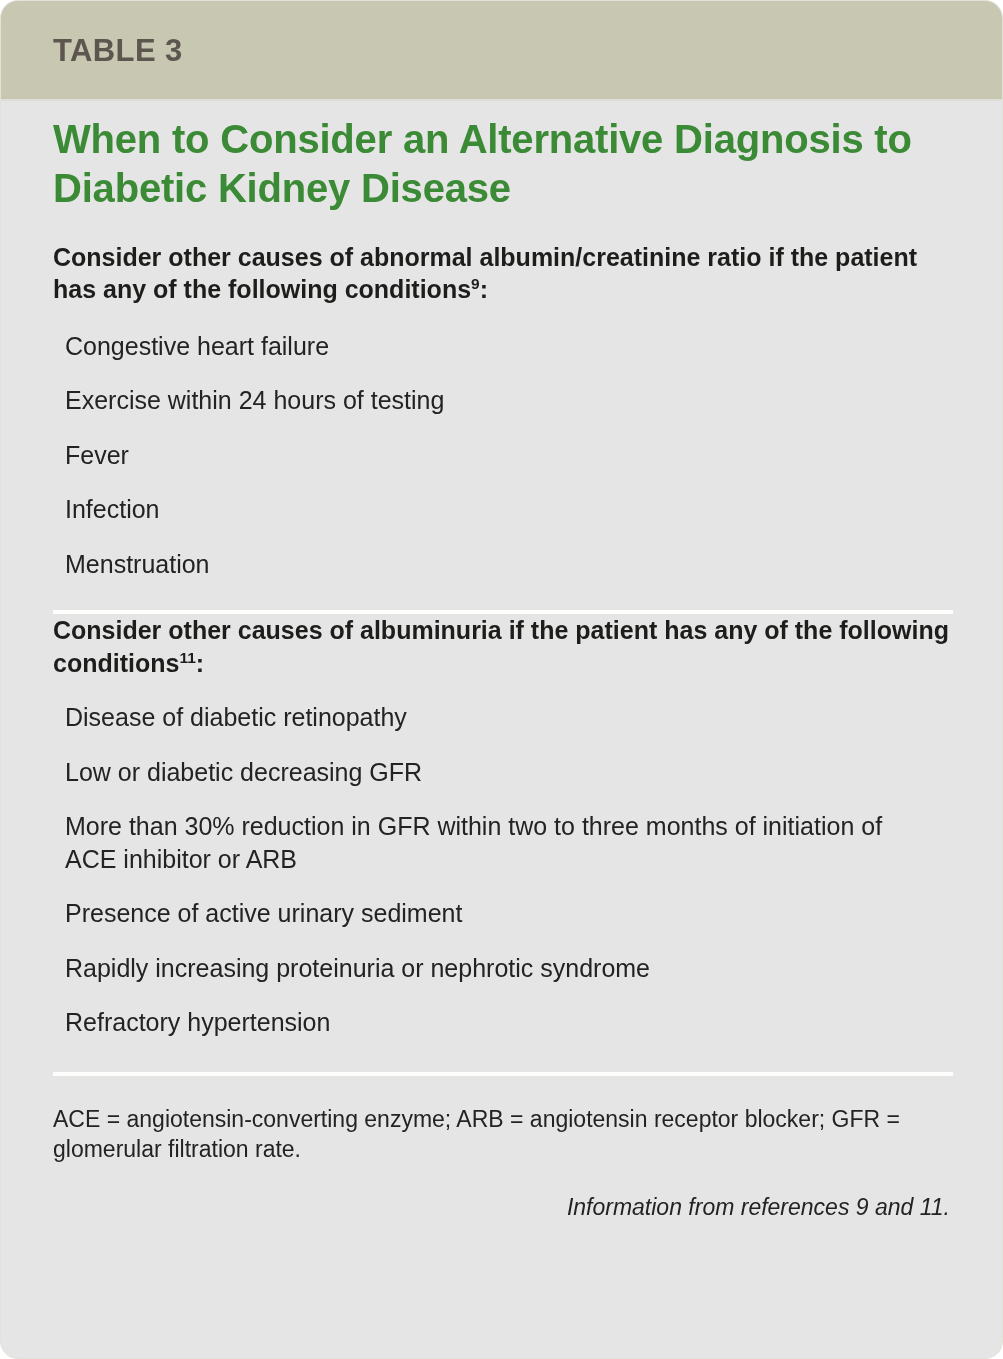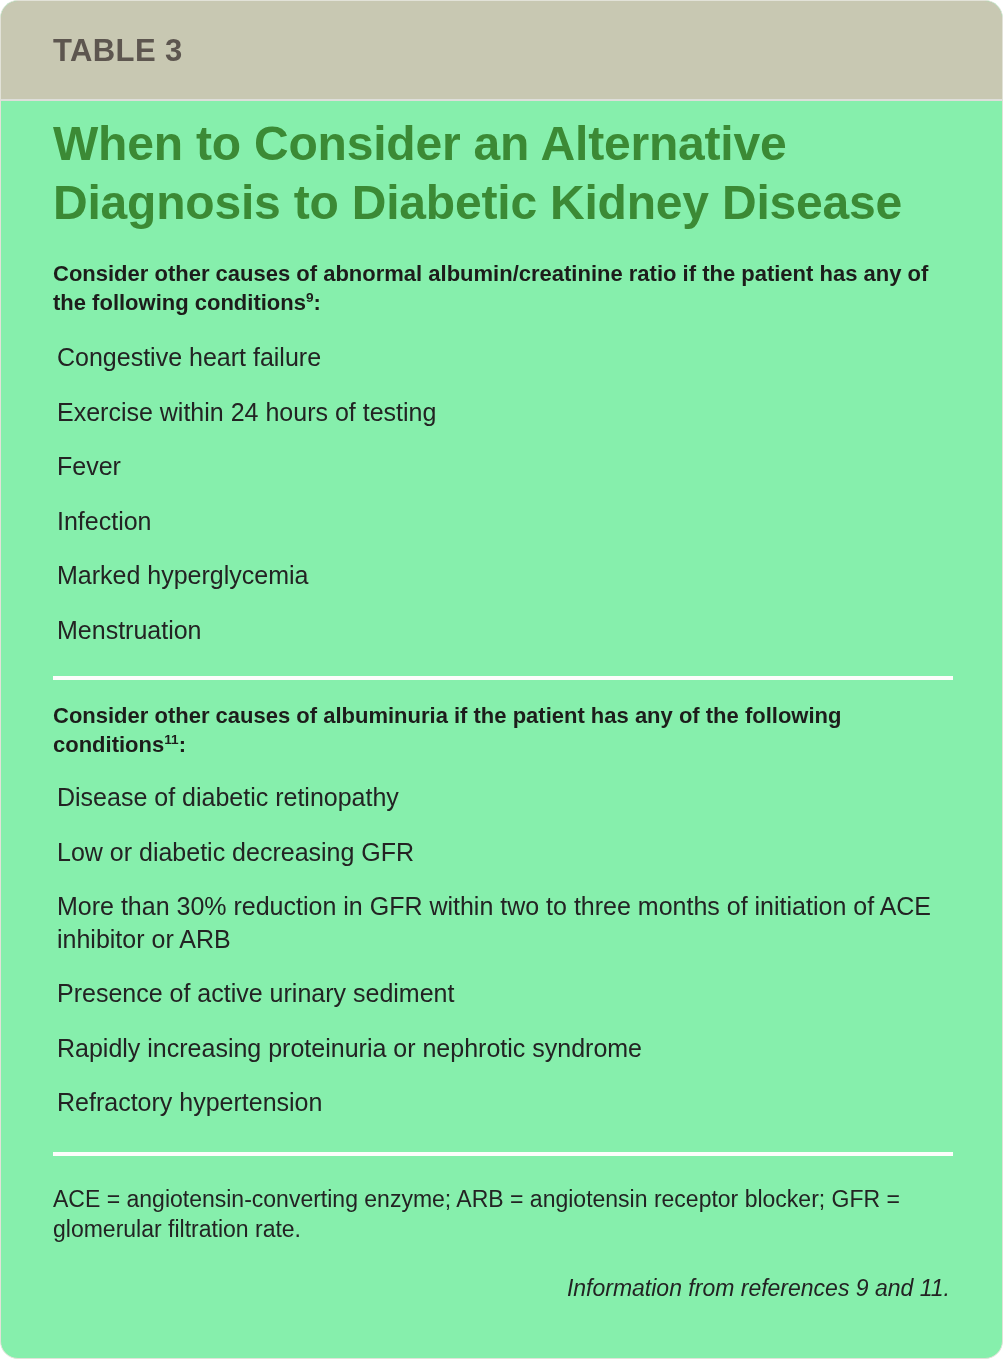--- a/index.html
+++ b/index.html
@@ -12,21 +12,21 @@
     height: 1359px;
     font-family: "Liberation Sans", sans-serif;
     -webkit-font-smoothing: antialiased;
   }
 
   .table-card {
     position: relative;
     width: 1003px;
     height: 1359px;
     box-sizing: border-box;
-    background: #86efac;
+    background: #e5e5e5;
     border-radius: 18px;
     border: 1px solid #e2e2d8;
     overflow: hidden;
   }
 
   
   .table-header {
     height: 100px;
     background: #c8c8b2;
     border-bottom: 2px solid #dededa;
@@ -44,52 +44,52 @@
   }
 
   
   .table-body {
     padding: 0 52px 0 52px;
   }
 
   .table-title {
     margin: 0;
     padding-top: 14px;
-    font-size: 48px;
+    font-size: 40px;
     font-weight: 700;
     line-height: 1.22;
     color: #3b8a35;
     letter-spacing: -0.2px;
     max-width: 900px;
   }
 
   .section {
     margin-top: 0;
   }
 
   .section-heading {
-    font-size: 22px;
+    font-size: 25px;
     font-weight: 700;
     line-height: 1.3;
     color: #1d1d1b;
     max-width: 910px;
   }
   .section-heading sup {
     font-size: 0.62em;
     vertical-align: super;
     font-weight: 700;
     line-height: 0;
   }
 
   .section-1 .section-heading { padding-top: 28px; }
-  .section-2 .section-heading { padding-top: 22px; }
+  .section-2 .section-heading { }
 
   .item-list {
     list-style: none;
-    margin: 4px;
+    margin: 12px;
     padding: 0;
   }
   .item {
     font-size: 25px;
     line-height: 1.3;
     color: #232323;
     margin-top: 22px;
     max-width: 905px;
     font-weight: 400;
   }
@@ -139,21 +139,20 @@
 
     <div class="section section-1">
       <div class="section-heading">
         <span>Consider other causes of abnormal albumin/creatinine ratio if the patient has any of the following conditions</span><sup>9</sup><span>:</span>
       </div>
       <ul class="item-list">
         <li class="item">Congestive heart failure</li>
         <li class="item">Exercise within 24 hours of testing</li>
         <li class="item">Fever</li>
         <li class="item">Infection</li>
-        <li class="item">Marked hyperglycemia</li>
         <li class="item">Menstruation</li>
       </ul>
     </div>
 
     <hr class="divider divider-1">
 
     <div class="section section-2">
       <div class="section-heading">
         <span>Consider other causes of albuminuria if the patient has any of the following conditions</span><sup>11</sup><span>:</span>
       </div>

